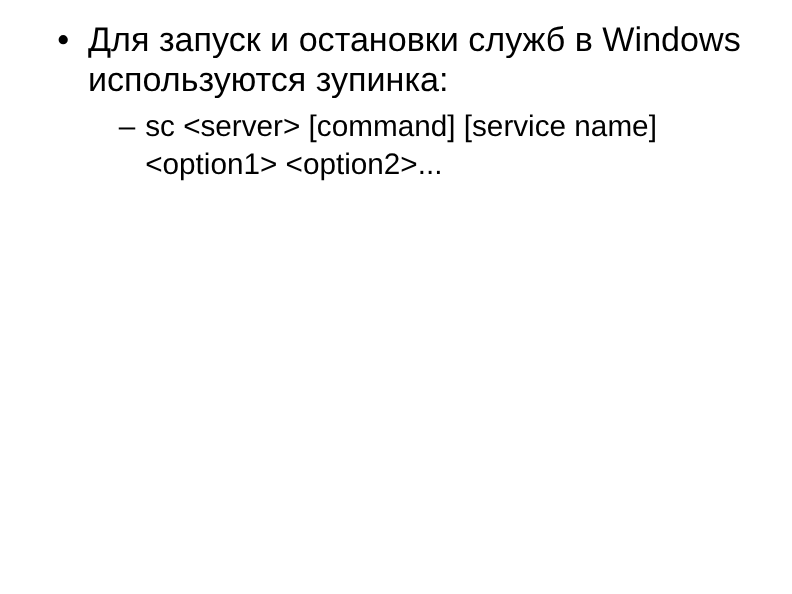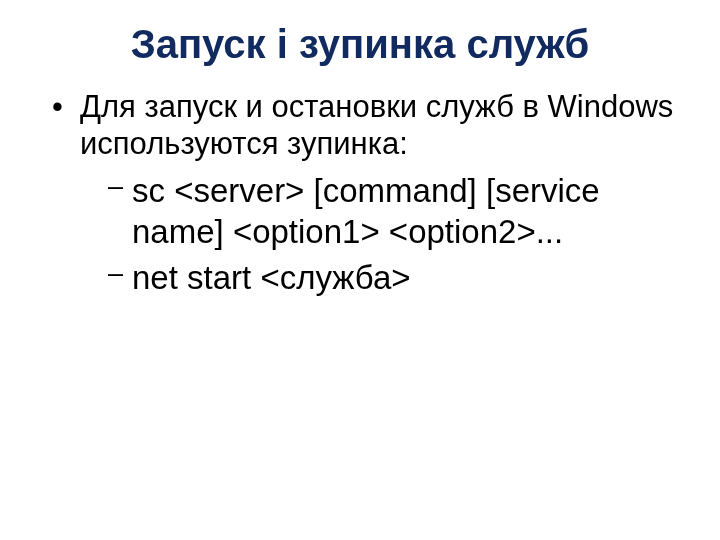--- a/index.html
+++ b/index.html
@@ -48,46 +48,42 @@
     color: #000;
   }
   ul.level2 {
     list-style: none;
     margin: 8px 0 0 0;
     padding: 0 0 0 28px;
   }
   ul.level2 > li {
     position: relative;
     padding-left: 24px;
-    font-size: 33px;
+    font-size: 27px;
     line-height: 1.25;
     color: #000;
     margin-bottom: 4px;
   }
   ul.level2 > li::before {
     content: "–";
     position: absolute;
     left: 0;
     top: 0;
     font-size: 27px;
     color: #000;
   }
 </style>
 </head>
 <body>
 
 <div class="slide">
-  <h1 class="title">Запуск і зупинка служб</h1>
 
   <ul class="level1">
     <li>
       <span>Для запуск и остановки служб в Windows используются зупинка:</span>
       <ul class="level2">
         <li>
           <span> sc &lt;server&gt; [command] [service name] &lt;option1&gt; &lt;option2&gt;...</span>
         </li>
-        <li>
-          <span>net start &lt;служба&gt;</span>
-        </li>
       </ul>
     </li>
   </ul>
 </div>
 
 </body></html>

